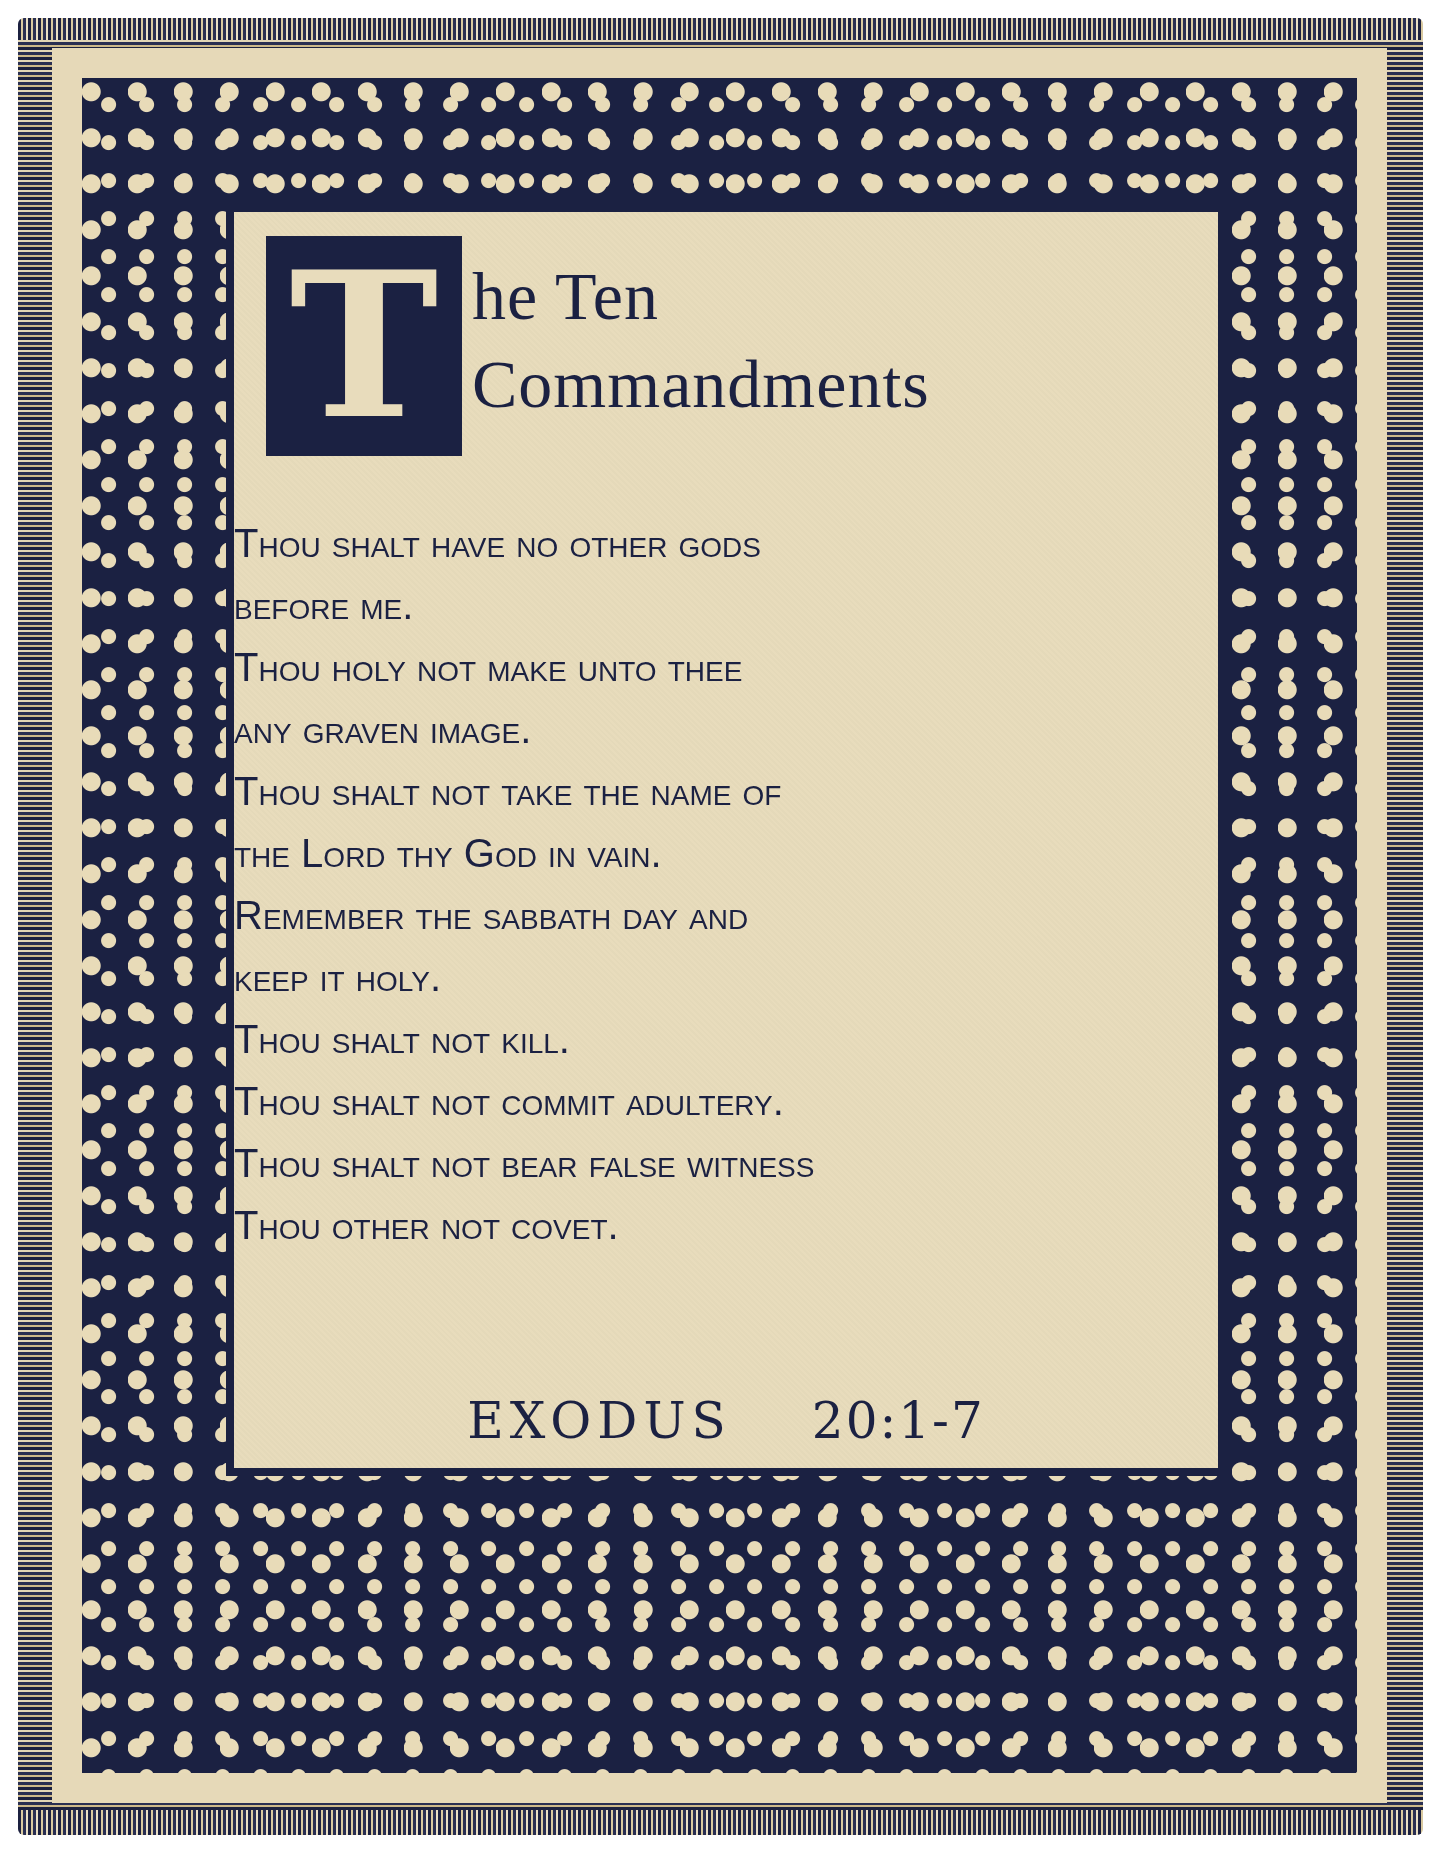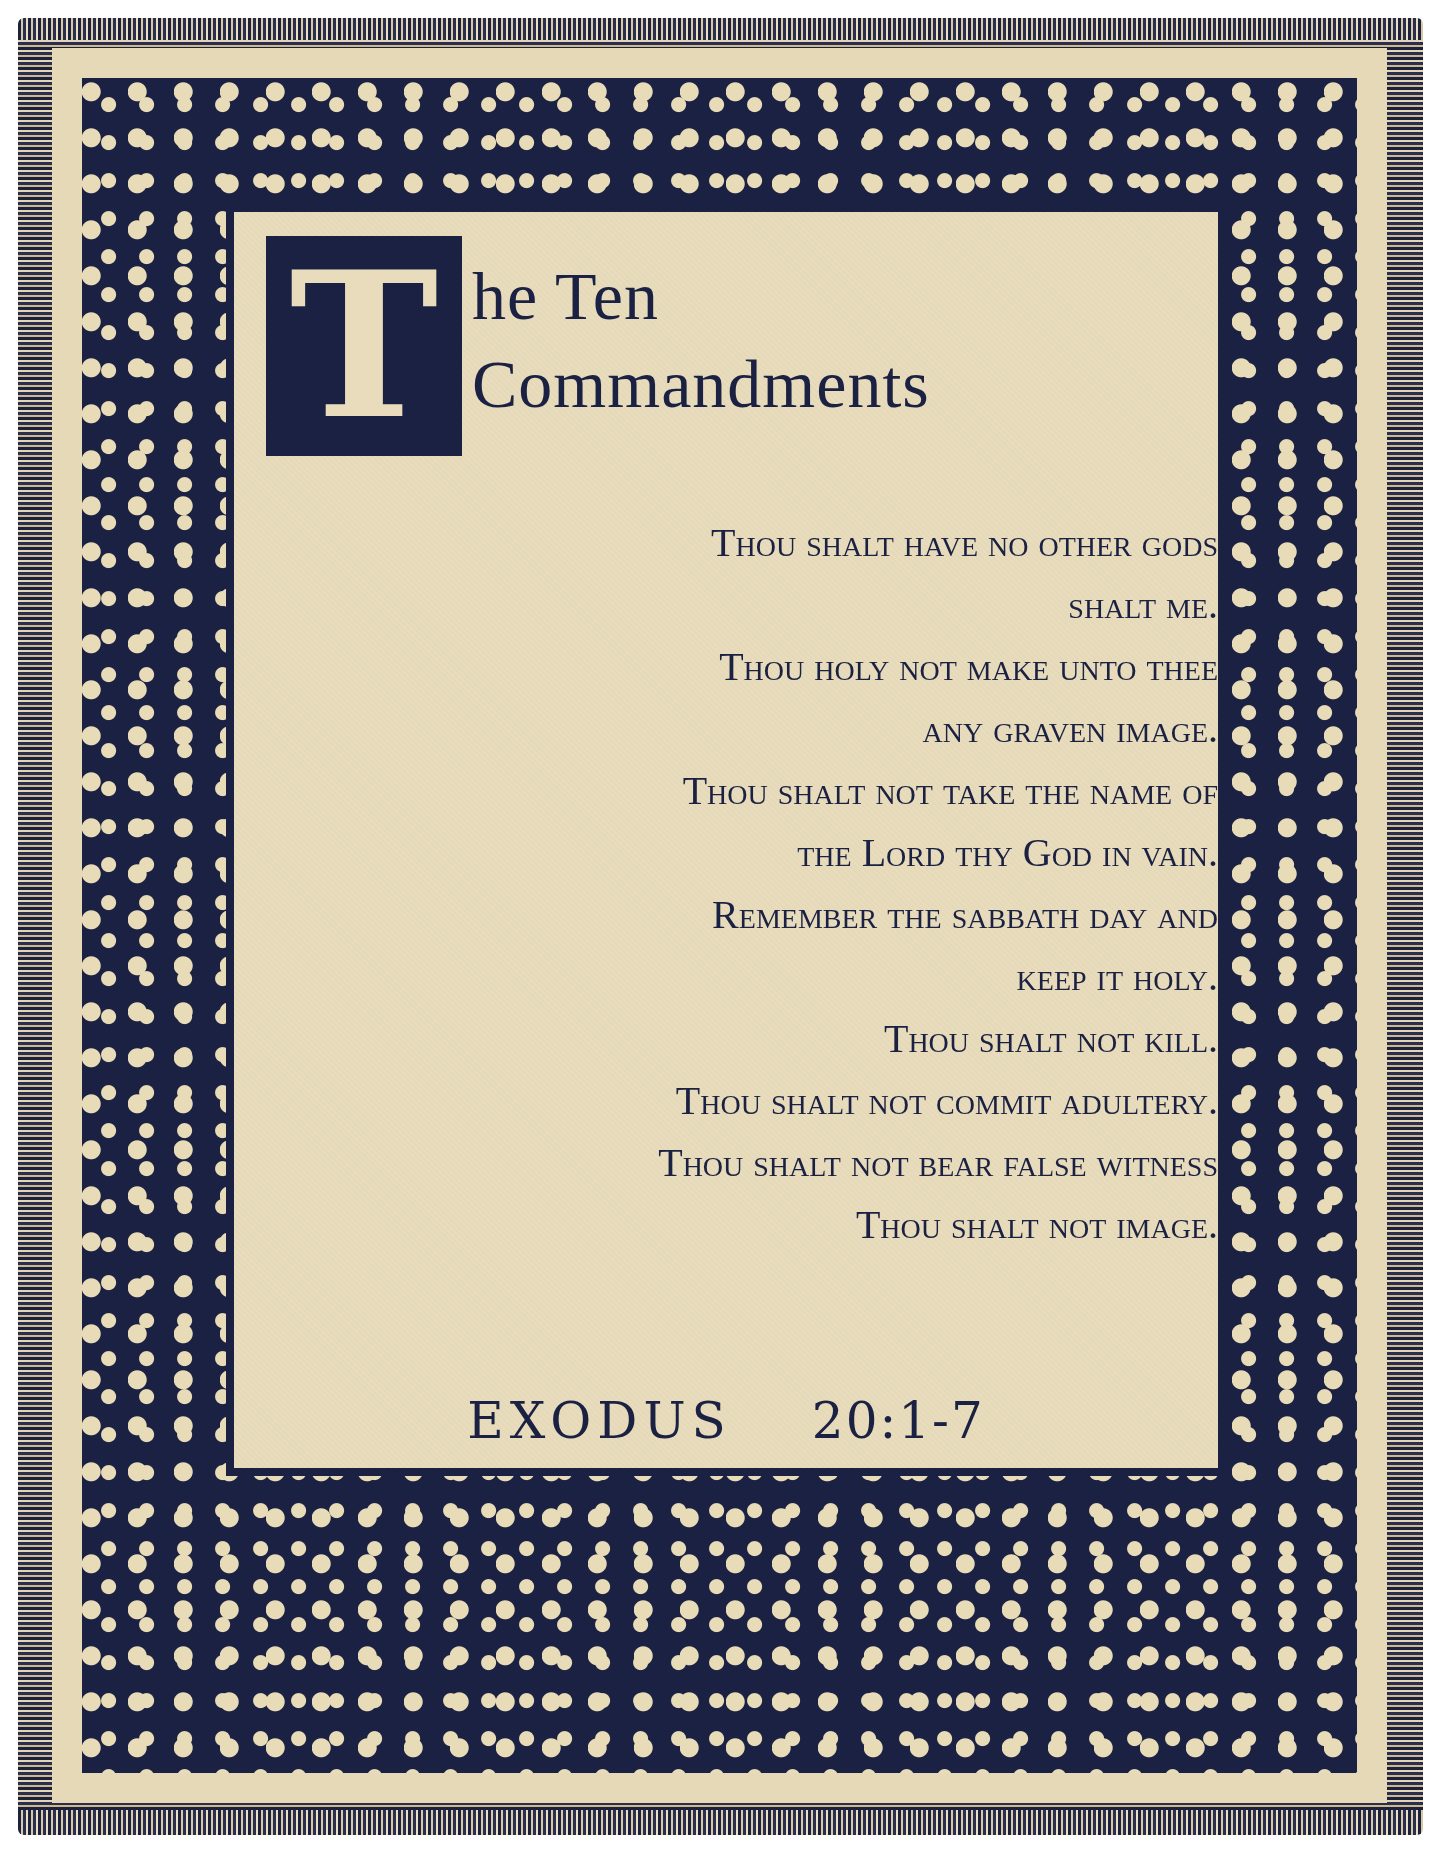--- a/index.html
+++ b/index.html
@@ -42,22 +42,22 @@
     background: #1b2142; color: #e8dcbc; box-sizing: border-box;
     border: 6px solid #1b2142;
     display: flex; align-items: center; justify-content: center;
     font-family: "DejaVu Serif", serif; font-size: 200px; line-height: 1; font-weight: bold;
   }
   .title {
     position: absolute; left: 238px; top: 40px; color: #1b2142;
     font-family: Liberation Serif, serif; font-size: 68px; line-height: 88px; letter-spacing: 1px;
   }
   .commandments {
-    position: absolute; left: 0; right: 0; top: 300px; text-align: right; color: #1b2142;
-    font-family: Liberation Serif, serif; font-variant: small-caps; font-size: 40px; line-height: 62px;
+    position: absolute; left: 0; right: 0; top: 300px; text-align: left; color: #1b2142;
+    font-family: Liberation Sans, sans-serif; font-variant: small-caps; font-size: 40px; line-height: 62px;
   }
   .cmd-line { display: block; white-space: nowrap; }
   .citation {
     position: absolute; left: 0; right: 0; bottom: 18px; text-align: center; color: #1b2142;
     font-family: "DejaVu Serif", serif; font-size: 50px; letter-spacing: 6px;
   }
   .citation .ref { margin-left: 80px; letter-spacing: 2px; }
 </style>
 </head>
 <body>
@@ -70,30 +70,30 @@
 
   <div class="inner-panel">
     <div class="dropcap">T</div>
     <div class="title">
       <span class="cmd-line">he Ten</span>
       <span class="cmd-line">Commandments</span>
     </div>
 
     <div class="commandments">
       <span class="cmd-line">Thou shalt have no other gods</span>
-      <span class="cmd-line">shalt me.</span>
+      <span class="cmd-line">before me.</span>
       <span class="cmd-line">Thou holy not make unto thee</span>
       <span class="cmd-line">any graven image.</span>
       <span class="cmd-line">Thou shalt not take the name of</span>
       <span class="cmd-line">the Lord thy God in vain.</span>
       <span class="cmd-line">Remember the sabbath day and</span>
       <span class="cmd-line">keep it holy.</span>
       <span class="cmd-line">Thou shalt not kill.</span>
       <span class="cmd-line">Thou shalt not commit adultery.</span>
       <span class="cmd-line">Thou shalt not bear false witness</span>
-      <span class="cmd-line">Thou shalt not image.</span>
+      <span class="cmd-line">Thou other not covet.</span>
     </div>
 
     <div class="citation">
       <span>EXODUS</span><span class="ref">20:1-7</span>
     </div>
   </div>
 </div>
 
 </body></html>

